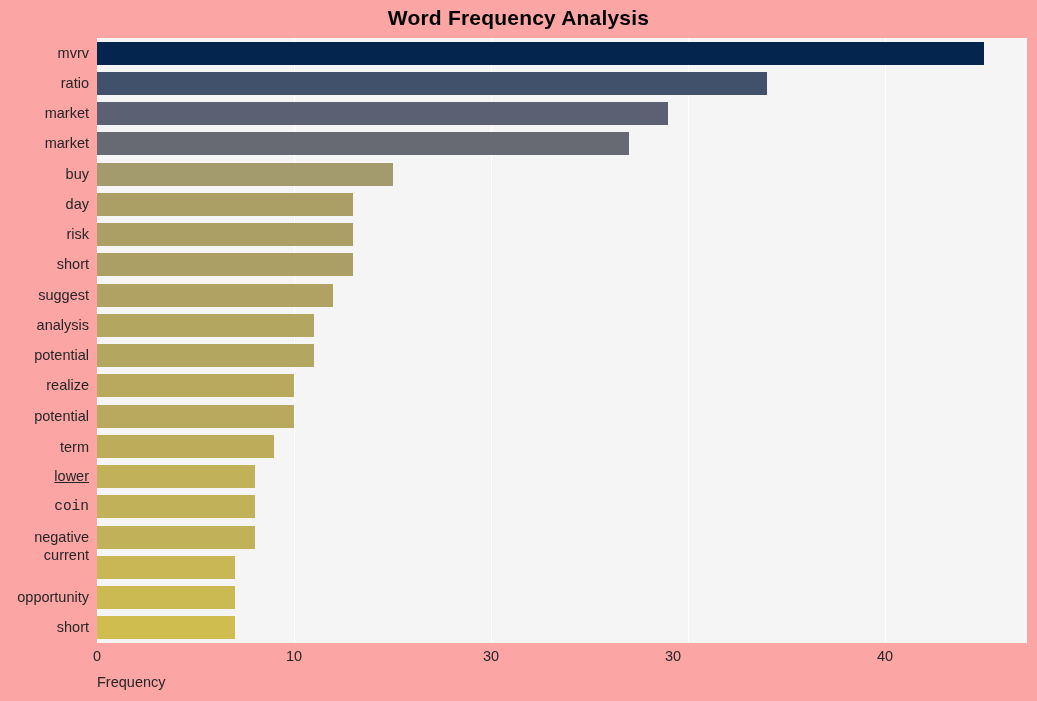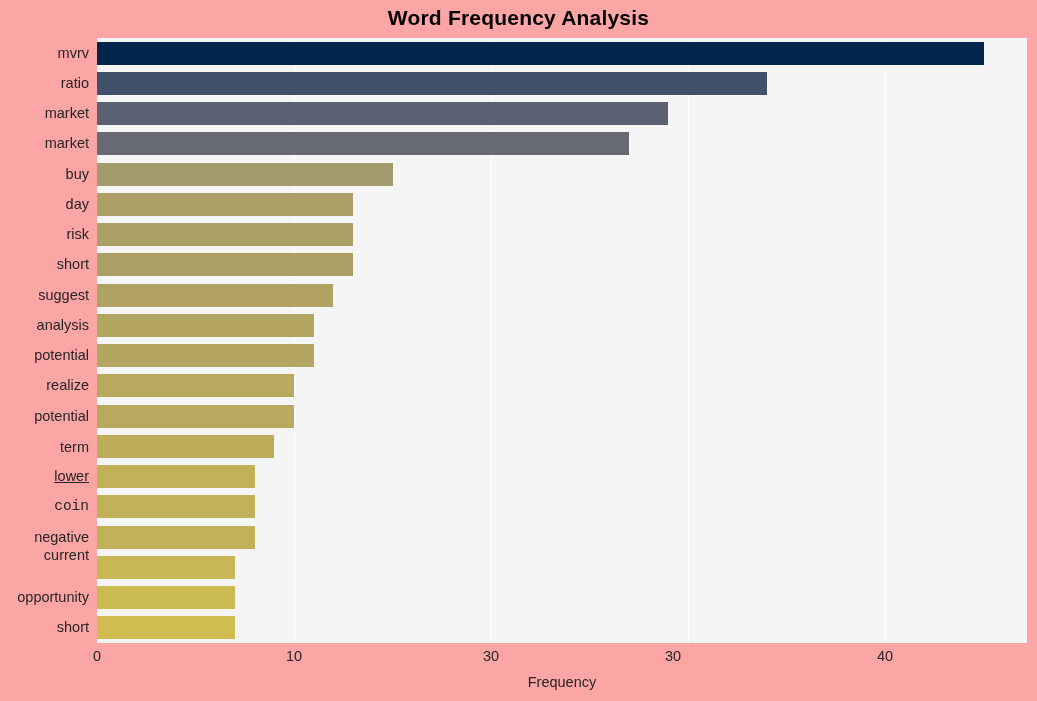--- a/index.html
+++ b/index.html
@@ -89,21 +89,20 @@
     transform: translateX(-50%);
     font-size: 14.5px;
     color: #262626;
     line-height: 20px;
   }
   .xlabel {
     position: absolute;
     left: 97px;
     top: 674px;
     width: 930px;
-    text-align: center;
     font-size: 14.5px;
     color: #262626;
   }
 </style>
 </head>
 <body>
 
 <div class="figure">
 
   <div class="chart-title">Word Frequency Analysis</div>

